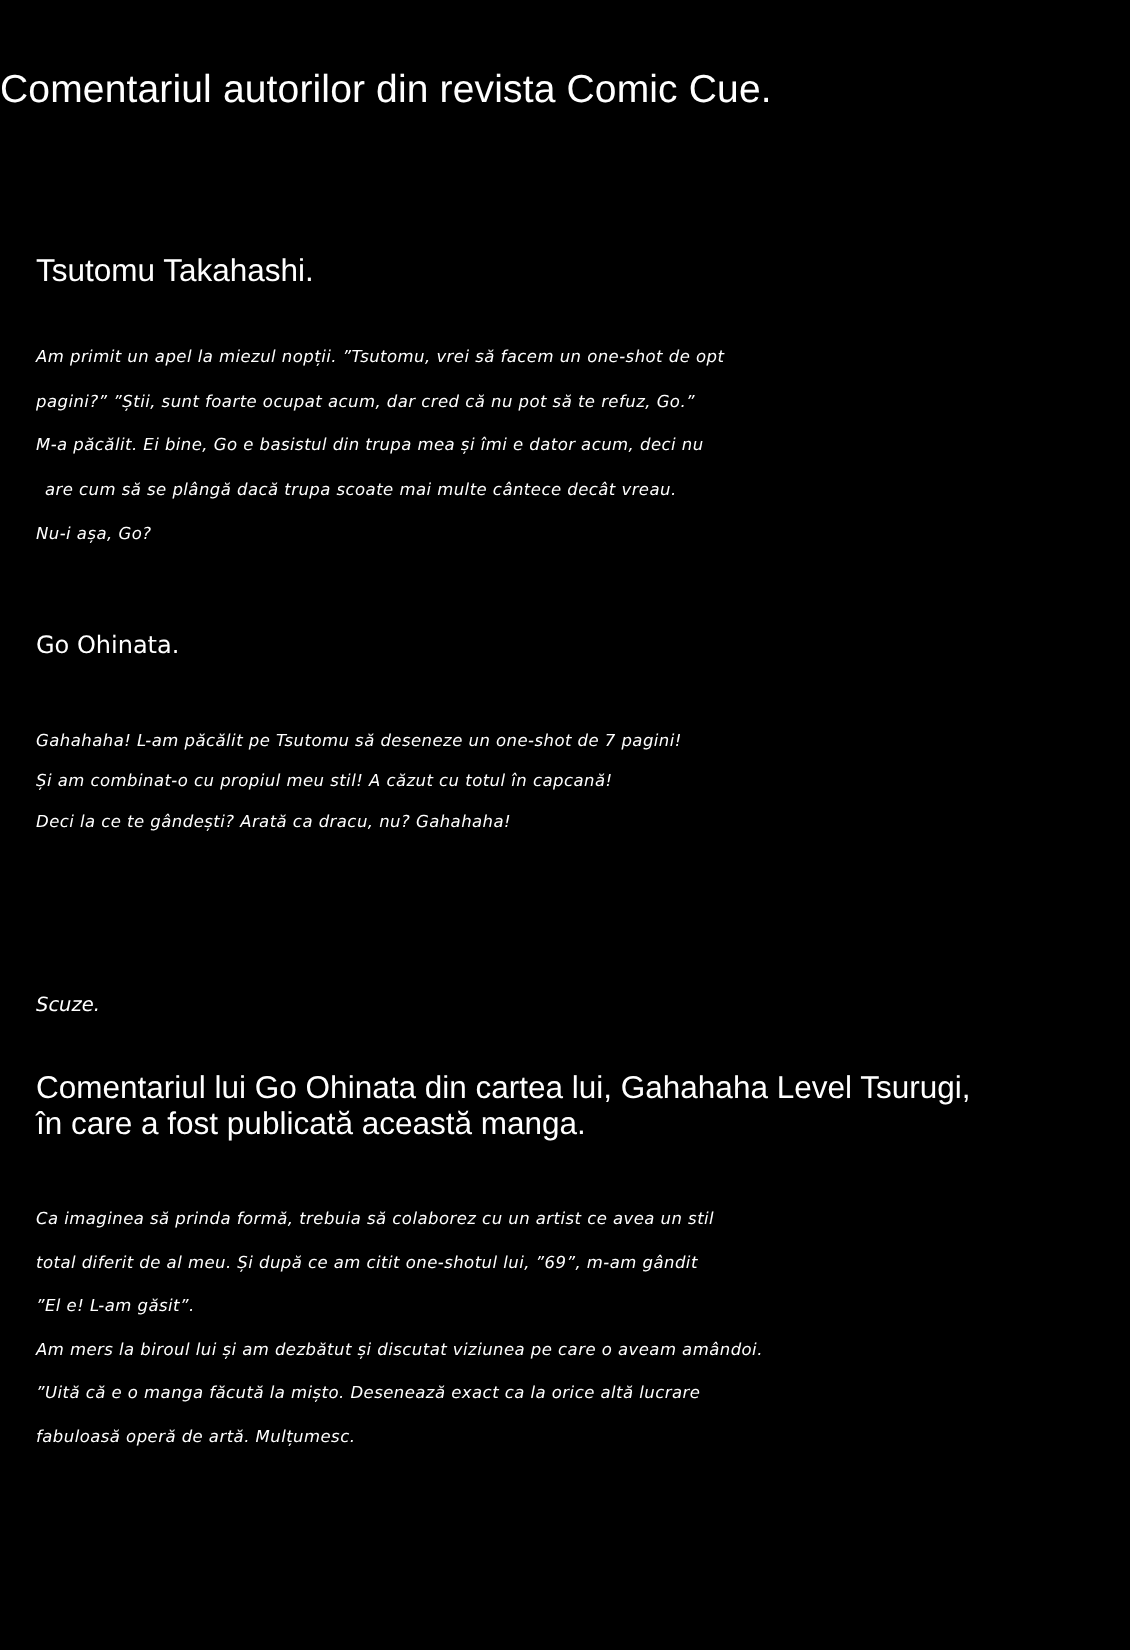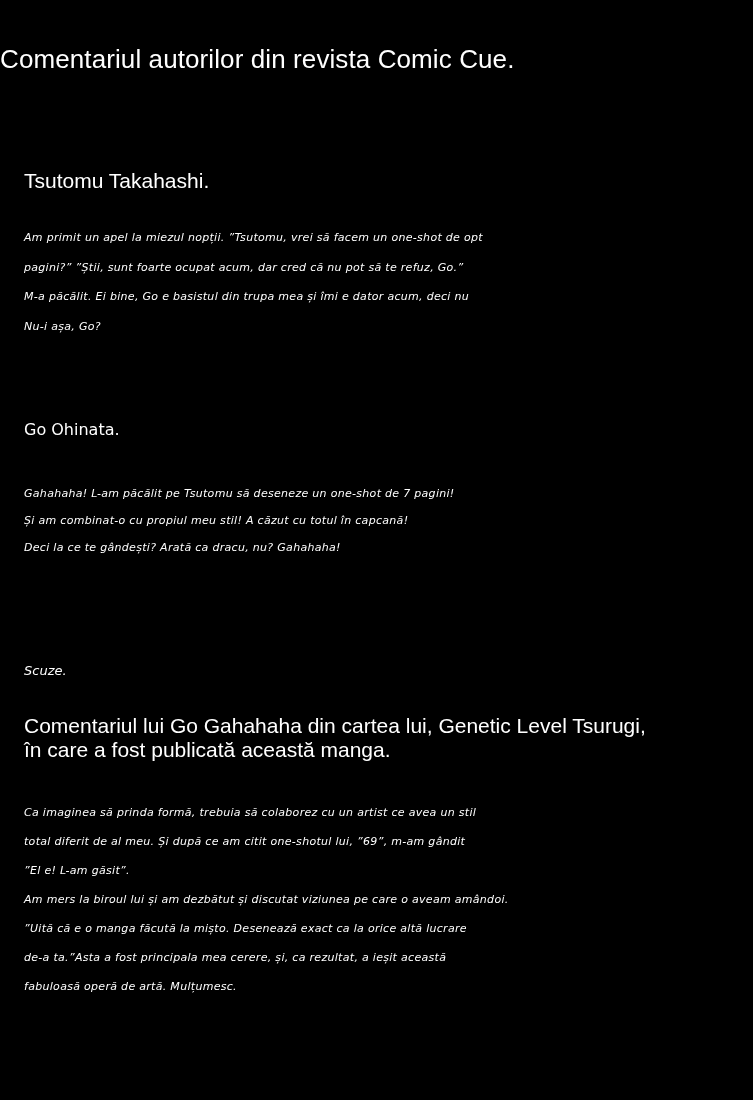--- a/index.html
+++ b/index.html
@@ -70,39 +70,39 @@
 <body>
 
 <div class="title">Comentariul autorilor din revista Comic Cue.</div>
 
 <div class="heading tsutomu">Tsutomu Takahashi.</div>
 
 <div class="hand p1">
   <span class="line">Am primit un apel la miezul nopții. ”Tsutomu, vrei să facem un one-shot de opt</span>
   <span class="line">pagini?” ”Știi, sunt foarte ocupat acum, dar cred că nu pot să te refuz, Go.”</span>
   <span class="line">M-a păcălit. Ei bine, Go e basistul din trupa mea și îmi e dator acum, deci nu</span>
+  <span class="line indent">are cum să se plângă dacă trupa scoate mai multe cântece decât vreau.</span>
   <span class="line">Nu-i așa, Go?</span>
 </div>
 
 <div class="heading go">Go Ohinata.</div>
 
 <div class="hand p2">
   <span class="line">Gahahaha! L-am păcălit pe Tsutomu să deseneze un one-shot de 7 pagini!</span>
   <span class="line">Și am combinat-o cu propiul meu stil! A căzut cu totul în capcană!</span>
   <span class="line">Deci la ce te gândești? Arată ca dracu, nu? Gahahaha!</span>
 </div>
 
 <div class="sorry">Scuze.</div>
 
 <div class="heading book">
-  <div>Comentariul lui Go Gahahaha din cartea lui, Genetic Level Tsurugi,</div>
+  <div>Comentariul lui Go Ohinata din cartea lui, Gahahaha Level Tsurugi,</div>
   <div>în care a fost publicată această manga.</div>
 </div>
 
 <div class="hand p3">
   <span class="line">Ca imaginea să prinda formă, trebuia să colaborez cu un artist ce avea un stil</span>
   <span class="line">total diferit de al meu. Și după ce am citit one-shotul lui, ”69”, m-am gândit</span>
   <span class="line">”El e! L-am găsit”.</span>
   <span class="line">Am mers la biroul lui și am dezbătut și discutat viziunea pe care o aveam amândoi.</span>
   <span class="line">”Uită că e o manga făcută la mișto. Desenează exact ca la orice altă lucrare</span>
-  <span class="line">de-a ta.”Asta a fost principala mea cerere, și, ca rezultat, a ieșit această</span>
   <span class="line">fabuloasă operă de artă. Mulțumesc.</span>
 </div>
 
 </body></html>

